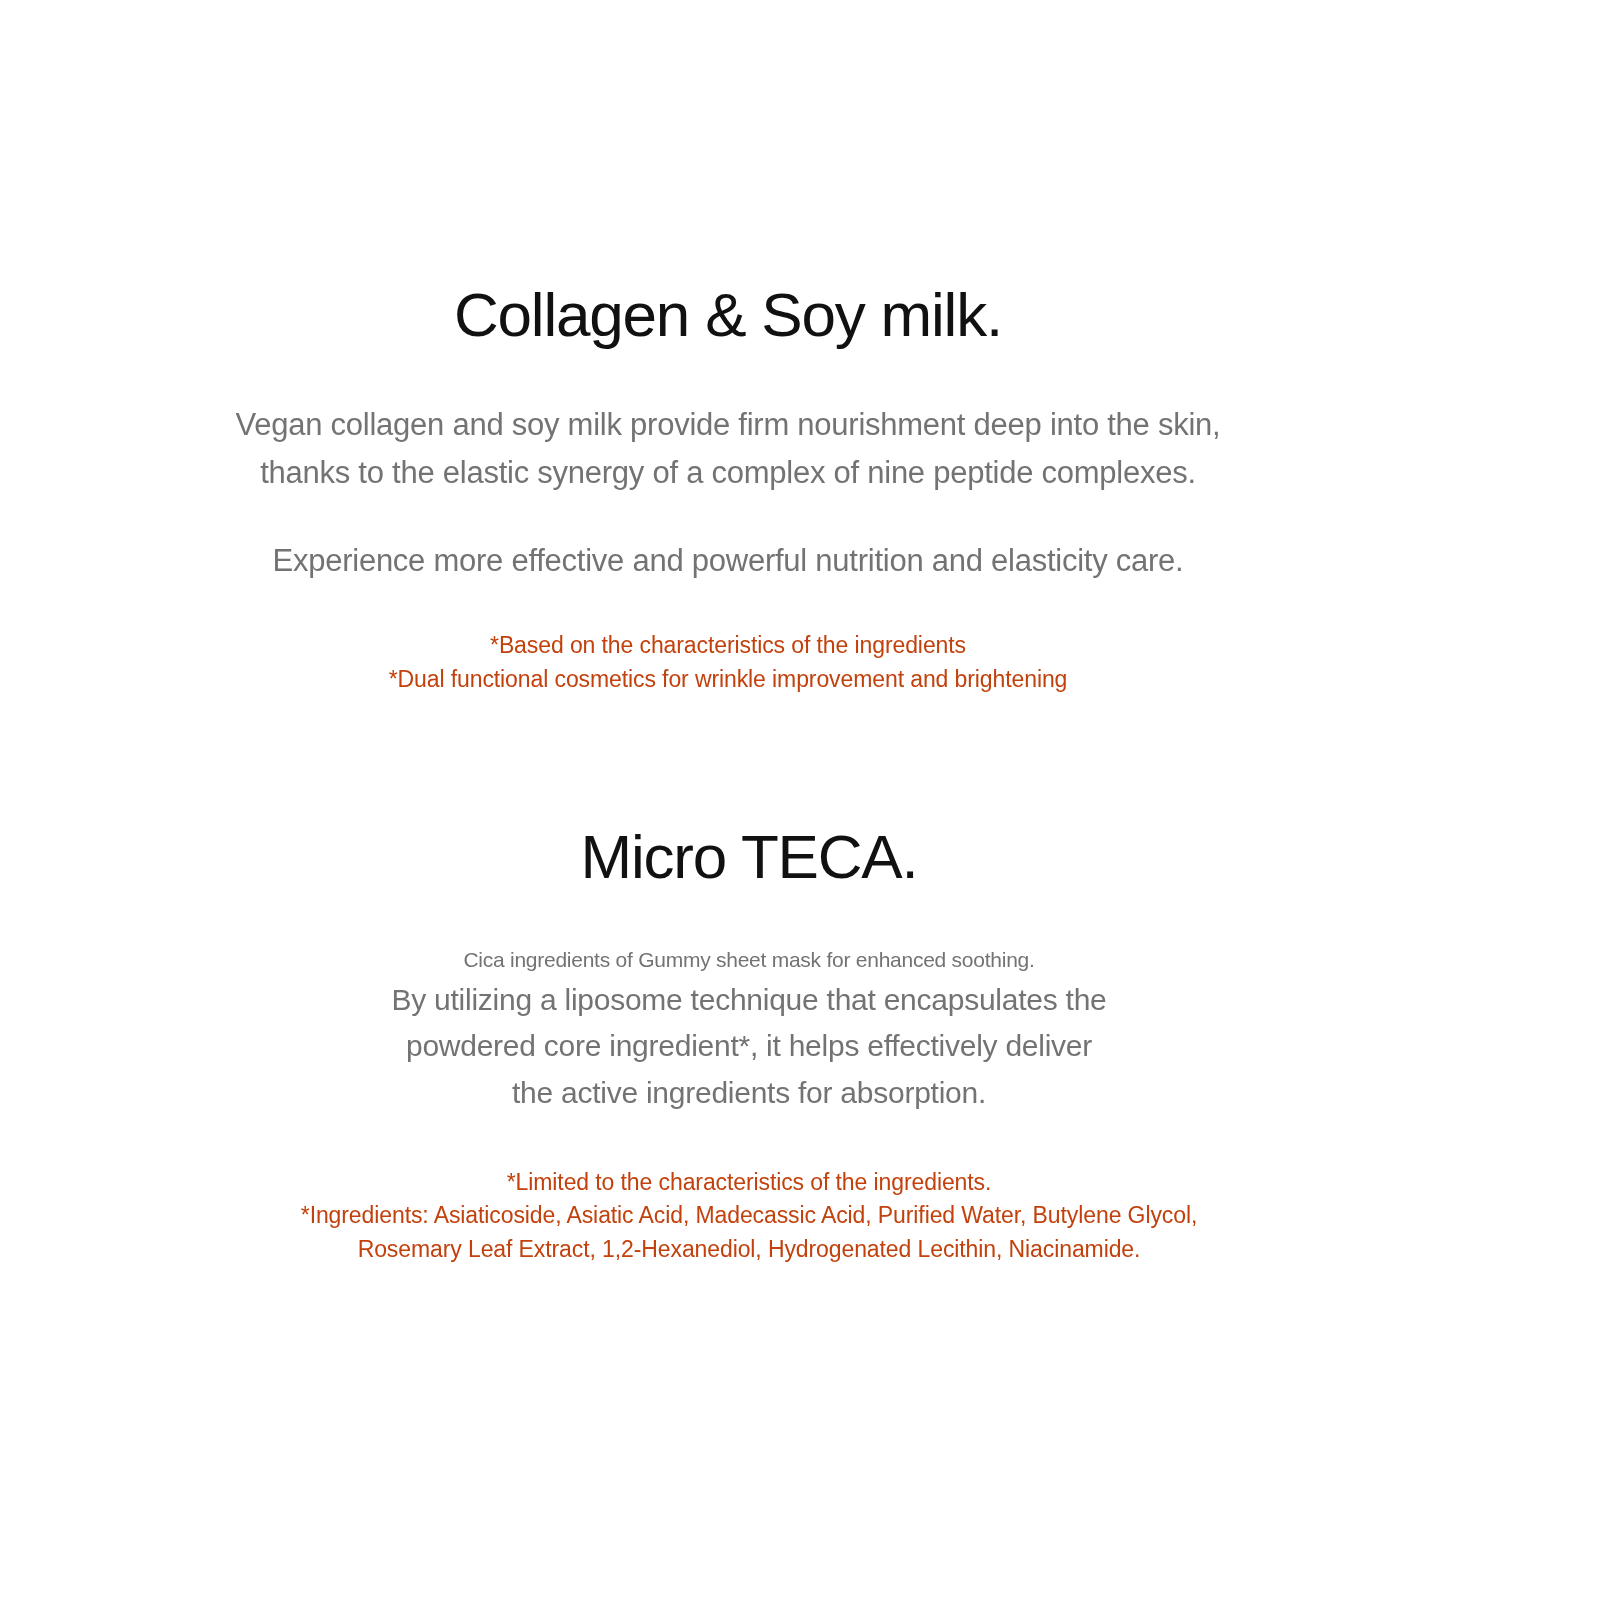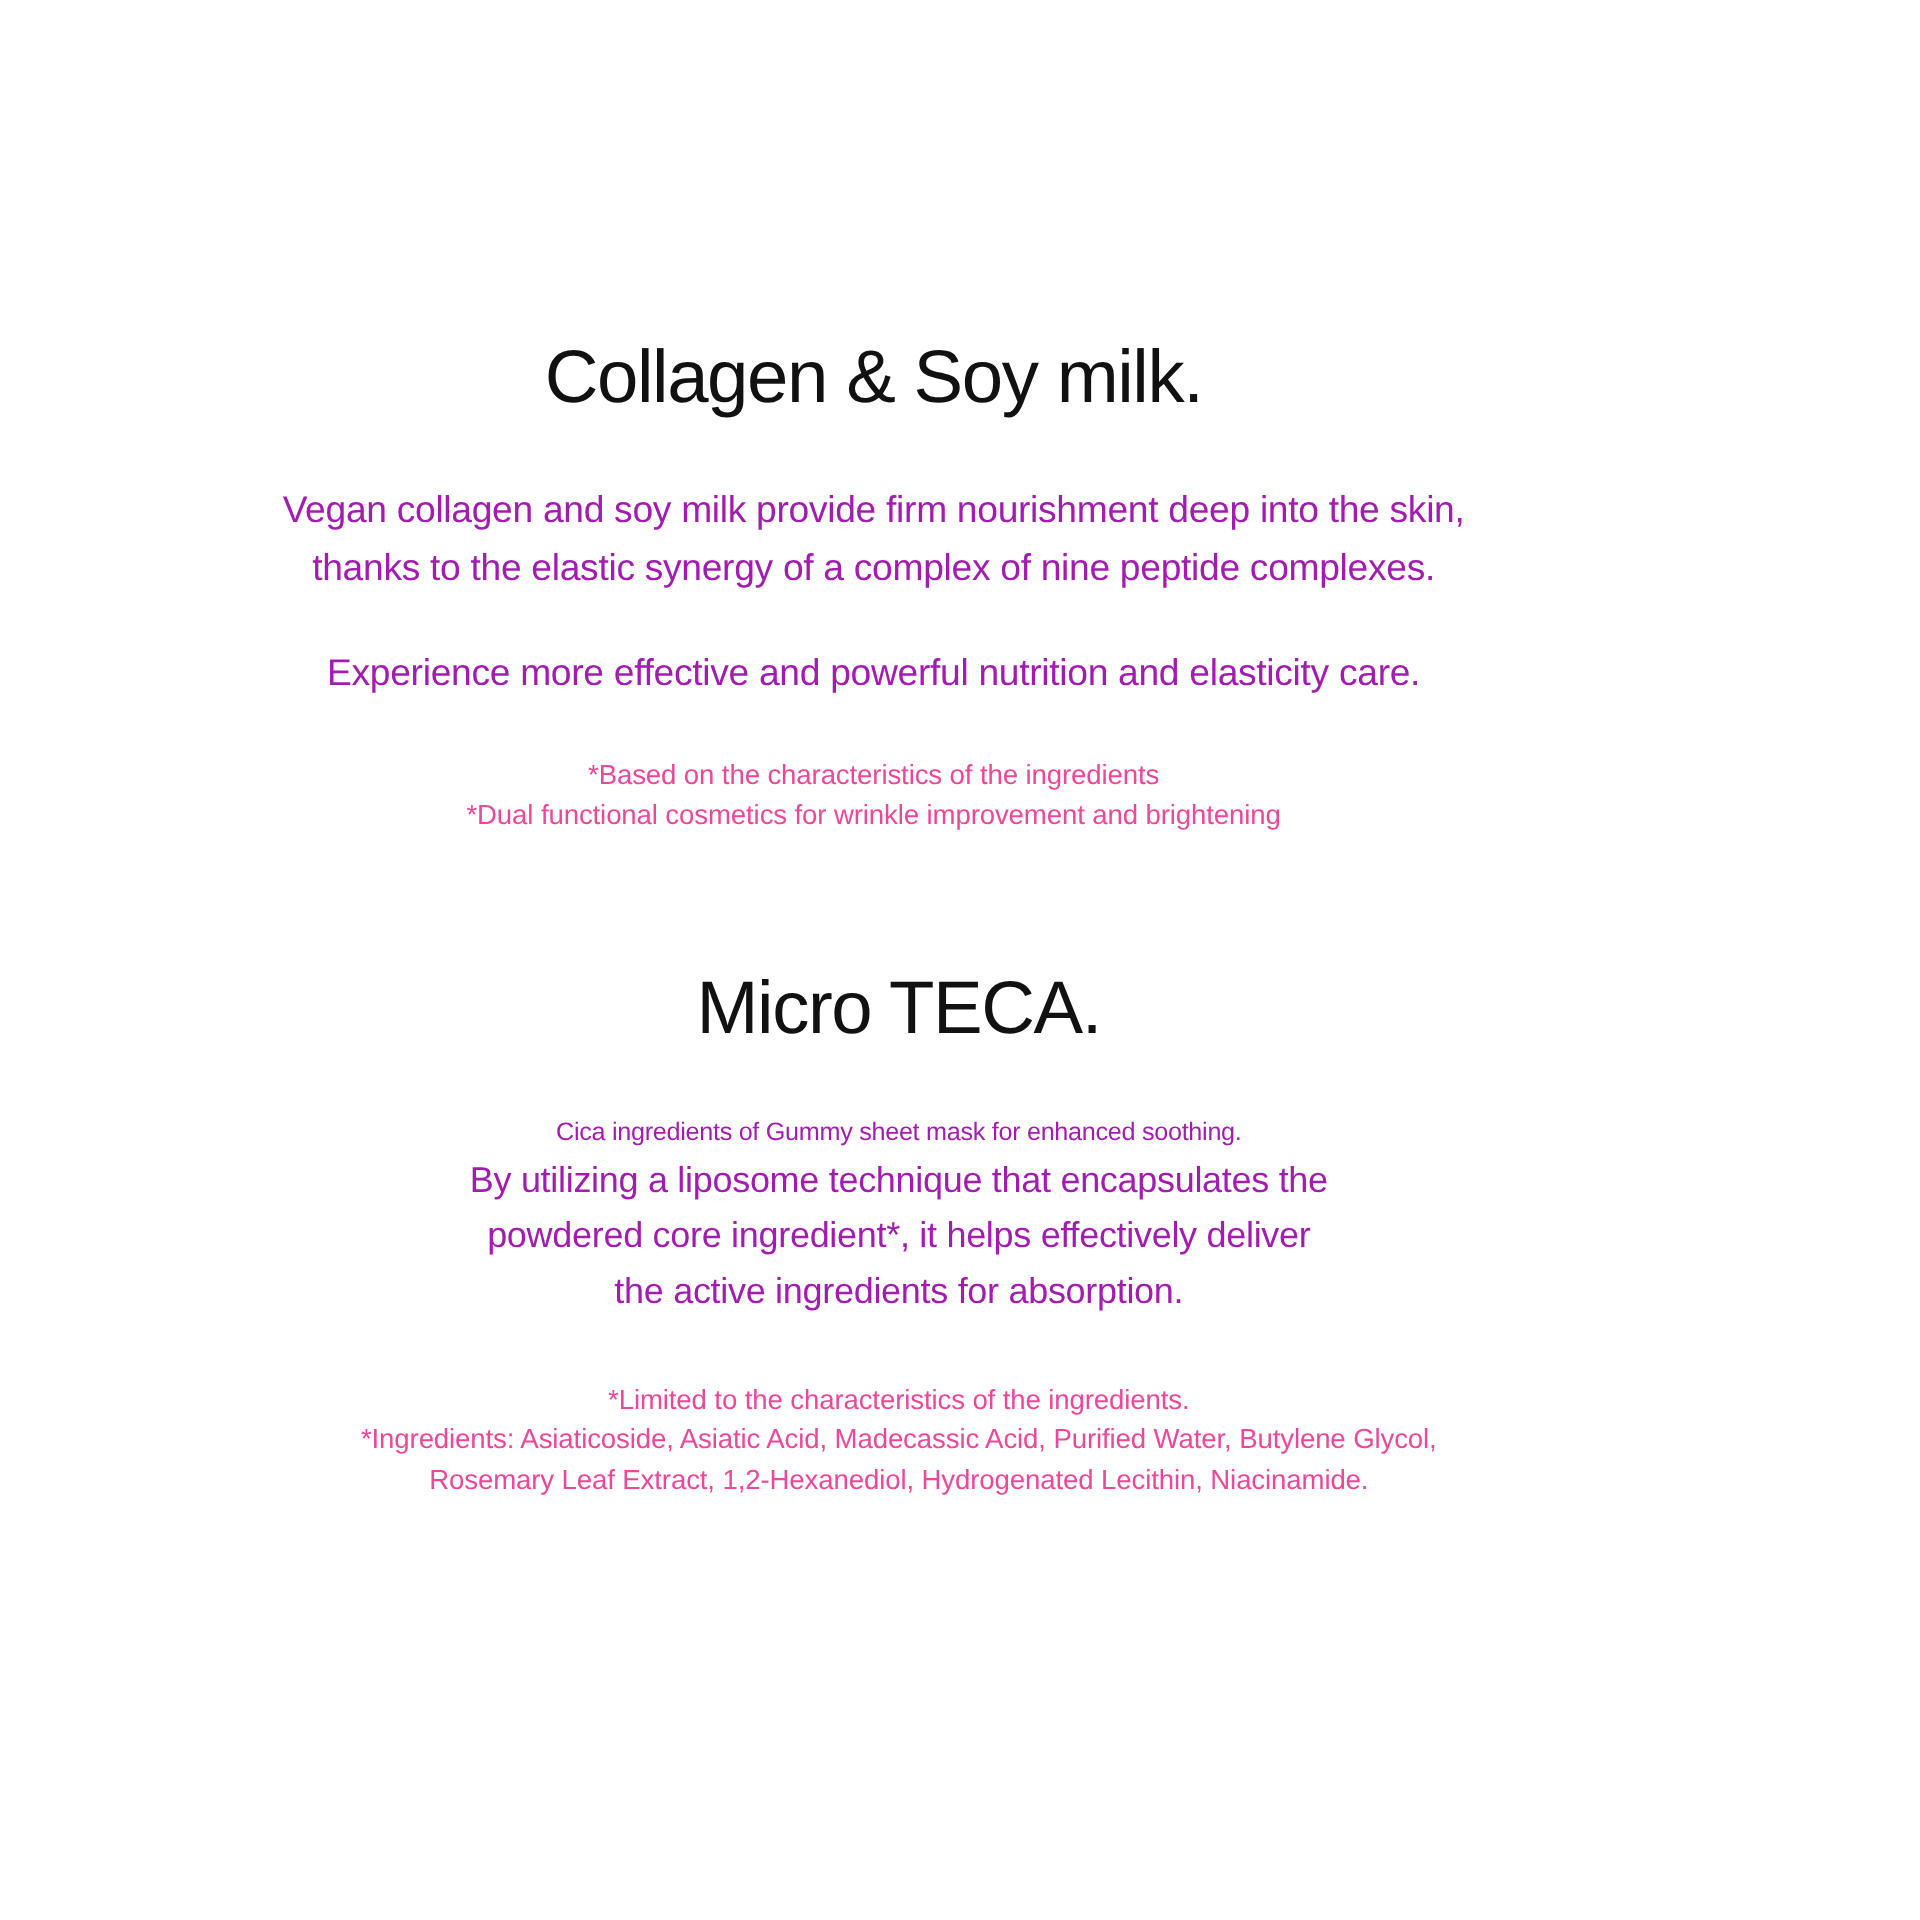--- a/index.html
+++ b/index.html
@@ -37,36 +37,36 @@
     line-height: 1.05;
     font-weight: 400;
     letter-spacing: -1.2px;
     color: #111111;
     margin: 0;
   }
   .body-block {
     font-size: 31px;
     line-height: 1.55;
     font-weight: 400;
-    color: #a21caf;
+    color: #737373;
     letter-spacing: -0.25px;
     margin: 0;
   }
   .s1-para-1 {
     margin-top: 54px;
   }
   .s1-para-2 {
     margin-top: 40px;
   }
   .notes {
     font-size: 23px;
     line-height: 1.45;
-    color: #ec4899;
+    color: #c2410c;
     letter-spacing: -0.1px;
-    margin: 0;
+    margin: 16px;
   }
   .s1-notes {
     margin-top: 44px;
   }
 
   
   .section-2 {
     margin-top: 112px;
     padding-left: 42px;
   }

